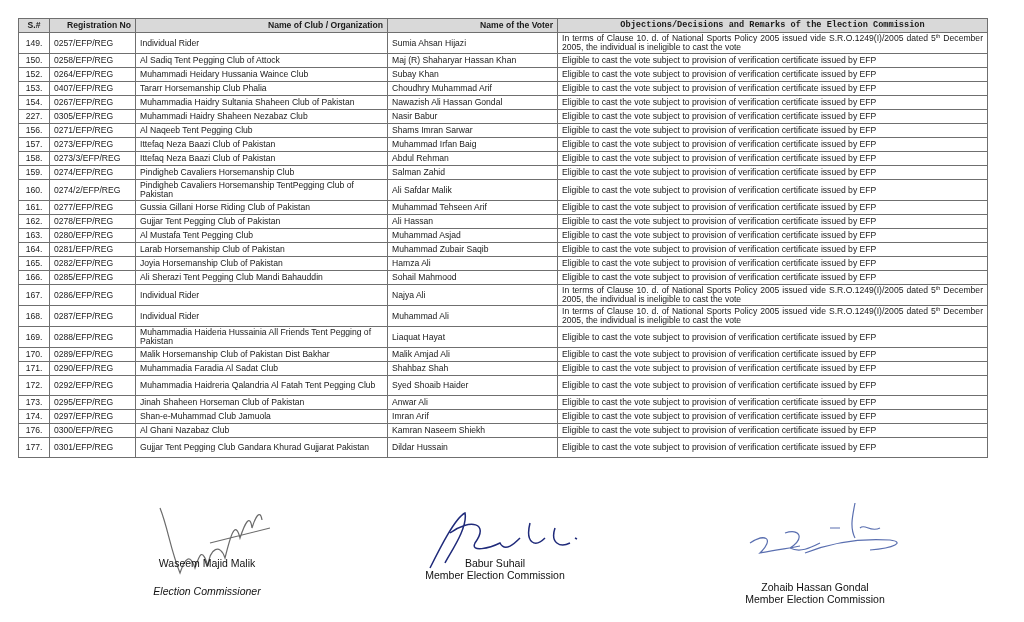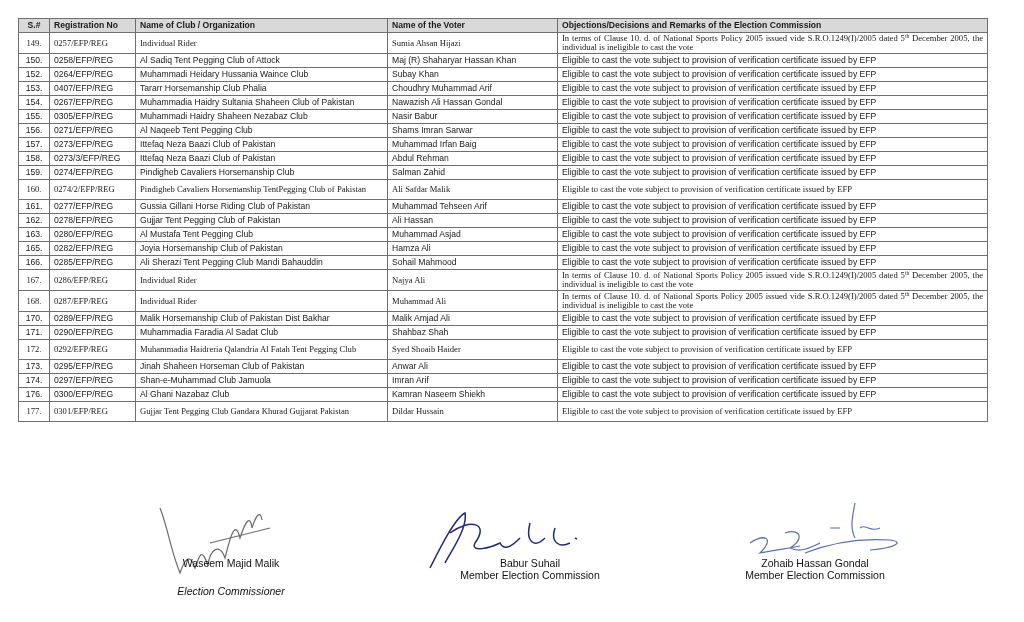--- a/index.html
+++ b/index.html
@@ -3,39 +3,39 @@
 <meta charset="utf-8">
 <style>
   html, body { margin: 0; padding: 0; background: #ffffff; }
   body { width: 1024px; height: 622px; position: relative; overflow: hidden;
          font-family: "Liberation Sans", sans-serif; color: #1a1a1a; }
   .table-wrap { position: absolute; left: 18px; top: 18px; width: 969px; }
   table { border-collapse: collapse; width: 969px; table-layout: fixed; }
   th, td { border: 1px solid #6f6f6f; font-size: 8.6px; line-height: 9px;
            padding: 1px 4px; vertical-align: middle; text-align: left;
            overflow: hidden; white-space: normal; }
-  th { background: #d9d9d9; font-weight: bold; height: 11px; }
+  th { background: #d9d9d9; font-weight: bold; height: 11px; text-align: right; }
   th.c-sn, td.c-sn { text-align: center; }
-  th.c-rem { text-align: left; }
+  th.c-rem { text-align: center; font-family: Liberation Mono, monospace; }
   td { height: 11px; }
-  tr.double td { height: 17px; font-family: Liberation Serif, serif; }
+  tr.double td { height: 17px; }
   td.c-rem.just { text-align: justify; text-align-last: left; }
   sup { font-size: 5.5px; line-height: 0; vertical-align: 3px; }
   col.c1 { width: 31px; } col.c2 { width: 86px; } col.c3 { width: 252px; }
   col.c4 { width: 170px; } col.c5 { width: 430px; }
 
   .sig-block { position: absolute; text-align: center; font-size: 10.5px; line-height: 12px; color: #111; }
   .sig-block .role-italic { font-style: italic; margin-top: 16px; }
   .sig { position: absolute; }
   #sig1 { left: 140px; top: 498px; width: 150px; height: 80px; }
   #sig2 { left: 420px; top: 508px; width: 160px; height: 70px; }
   #sig3 { left: 730px; top: 498px; width: 180px; height: 70px; }
-  #blk1 { left: 156px; top: 557px; width: 150px; }
-  #blk2 { left: 440px; top: 557px; width: 180px; }
-  #blk3 { left: 730px; top: 557px; width: 170px; }
+  #blk1 { left: 132px; top: 557px; width: 150px; }
+  #blk2 { left: 405px; top: 557px; width: 180px; }
+  #blk3 { left: 730px; top: 581px; width: 170px; }
 </style>
 </head>
 <body>
 
 <div class="table-wrap">
   <table>
     <colgroup>
         <col class="c1">
         <col class="c2">
         <col class="c3">
@@ -81,21 +81,21 @@
           <td class="c-rem">Eligible to cast the vote subject to provision of verification certificate issued by EFP</td>
         </tr>
         <tr>
           <td class="c-sn">154.</td>
           <td>0267/EFP/REG</td>
           <td>Muhammadia Haidry Sultania Shaheen Club of Pakistan</td>
           <td>Nawazish Ali Hassan Gondal</td>
           <td class="c-rem">Eligible to cast the vote subject to provision of verification certificate issued by EFP</td>
         </tr>
         <tr>
-          <td class="c-sn">155.</td>
+          <td class="c-sn">227.</td>
           <td>0305/EFP/REG</td>
           <td>Muhammadi Haidry Shaheen Nezabaz Club</td>
           <td>Nasir Babur</td>
           <td class="c-rem">Eligible to cast the vote subject to provision of verification certificate issued by EFP</td>
         </tr>
         <tr>
           <td class="c-sn">156.</td>
           <td>0271/EFP/REG</td>
           <td>Al Naqeeb Tent Pegging  Club</td>
           <td>Shams Imran Sarwar</td>
@@ -141,20 +141,27 @@
           <td>0278/EFP/REG</td>
           <td>Gujjar Tent Pegging Club of Pakistan</td>
           <td>Ali Hassan</td>
           <td class="c-rem">Eligible to cast the vote subject to provision of verification certificate issued by EFP</td>
         </tr>
         <tr>
           <td class="c-sn">163.</td>
           <td>0280/EFP/REG</td>
           <td>Al Mustafa Tent Pegging Club</td>
           <td>Muhammad Asjad</td>
+          <td class="c-rem">Eligible to cast the vote subject to provision of verification certificate issued by EFP</td>
+        </tr>
+        <tr>
+          <td class="c-sn">164.</td>
+          <td>0281/EFP/REG</td>
+          <td>Larab Horsemanship Club of Pakistan</td>
+          <td>Muhammad Zubair Saqib</td>
           <td class="c-rem">Eligible to cast the vote subject to provision of verification certificate issued by EFP</td>
         </tr>
         <tr>
           <td class="c-sn">165.</td>
           <td>0282/EFP/REG</td>
           <td>Joyia Horsemanship Club of  Pakistan</td>
           <td>Hamza Ali</td>
           <td class="c-rem">Eligible to cast the vote subject to provision of verification certificate issued by EFP</td>
         </tr>
         <tr>
@@ -170,20 +177,27 @@
           <td>Individual Rider</td>
           <td>Najya Ali</td>
           <td class="c-rem just"><span>In terms of Clause 10. d. of National Sports Policy 2005 issued vide S.R.O.1249(I)/2005 dated 5</span><sup>th</sup><span> December 2005, the individual is ineligible to cast the vote</span></td>
         </tr>
         <tr class="double">
           <td class="c-sn">168.</td>
           <td>0287/EFP/REG</td>
           <td>Individual Rider</td>
           <td>Muhammad Ali</td>
           <td class="c-rem just"><span>In terms of Clause 10. d. of National Sports Policy 2005 issued vide S.R.O.1249(I)/2005 dated 5</span><sup>th</sup><span> December 2005, the individual is ineligible to cast the vote</span></td>
+        </tr>
+        <tr class="double">
+          <td class="c-sn">169.</td>
+          <td>0288/EFP/REG</td>
+          <td>Muhammadia Haideria Hussainia All Friends Tent Pegging of Pakistan</td>
+          <td>Liaquat Hayat</td>
+          <td class="c-rem">Eligible to cast the vote subject to provision of verification certificate issued by EFP</td>
         </tr>
         <tr>
           <td class="c-sn">170.</td>
           <td>0289/EFP/REG</td>
           <td>Malik Horsemanship Club of Pakistan Dist Bakhar</td>
           <td>Malik Amjad Ali</td>
           <td class="c-rem">Eligible to cast the vote subject to provision of verification certificate issued by EFP</td>
         </tr>
         <tr>
           <td class="c-sn">171.</td>

